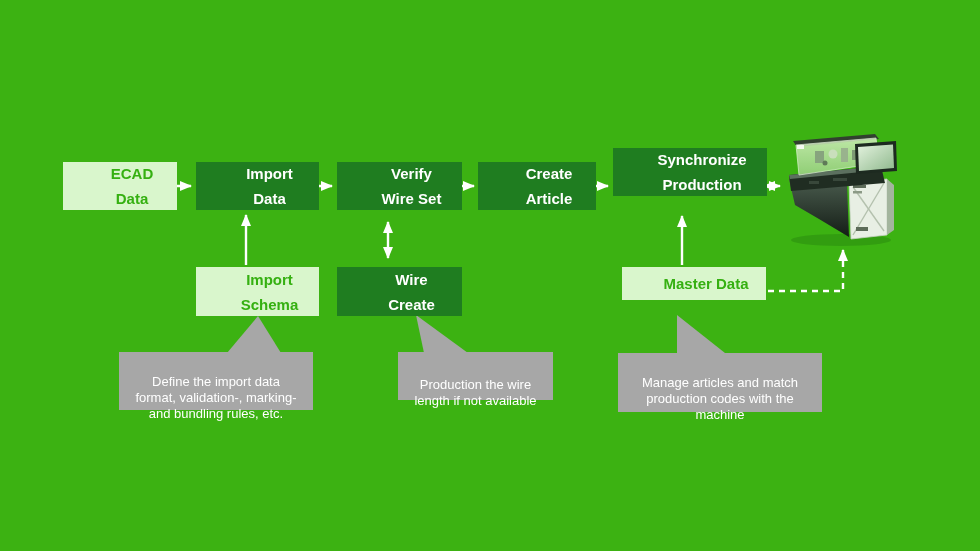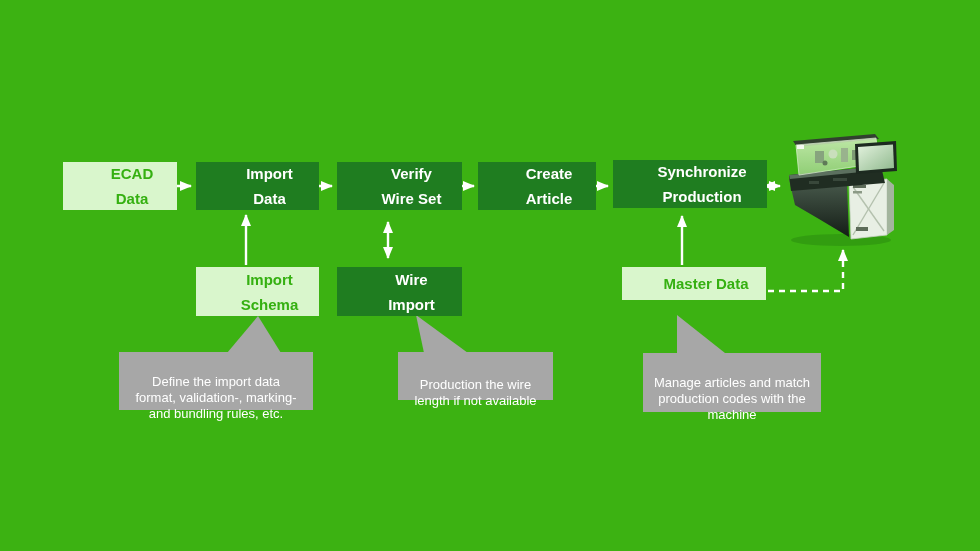--- a/index.html
+++ b/index.html
@@ -63,46 +63,46 @@
 Data</span>
   </div>
   <div class="node dark" style="left:478px;top:162px;width:94px;height:48px">
     <span>Create
 Article</span>
   </div>
   <div class="node dark" style="left:337px;top:162px;width:101px;height:48px">
     <span>Verify
 Wire Set</span>
   </div>
-  <div class="node dark" style="left:613px;top:160px;width:130px;height:48px">
+  <div class="node dark" style="left:613px;top:148px;width:130px;height:48px">
     <span>Synchronize
 Production</span>
   </div>
   <div class="node light" style="left:196px;top:267px;width:99px;height:49px">
     <span>Import
 Schema</span>
   </div>
   <div class="node dark" style="left:337px;top:267px;width:101px;height:49px">
     <span>Wire
-Import</span>
+Create</span>
   </div>
   <div class="node light" style="left:622px;top:267px;width:120px;height:33px">
     <span>Master Data</span>
   </div>
 
   <div class="tooltip" style="left:119px;top:352px;width:194px;height:58px">
     <span>Define the import data
 format, validation-, marking-
 and bundling rules, etc.</span>
   </div>
   <div class="tooltip" style="left:398px;top:352px;width:155px;height:48px">
     <span>Production the wire
 length if not available</span>
   </div>
-  <div class="tooltip" style="left:643px;top:353px;width:178px;height:59px">
+  <div class="tooltip" style="left:618px;top:353px;width:204px;height:59px">
     <span>Manage articles and match
 production codes with the
 machine</span>
   </div>
 
   <svg class="machine" viewBox="0 0 112 114">
     <defs>
       <linearGradient id="gWedge" x1="0" y1="0" x2="0" y2="1">
         <stop offset="0" stop-color="#4a5c4e"></stop>
           <stop offset="1" stop-color="#141d16"></stop>

